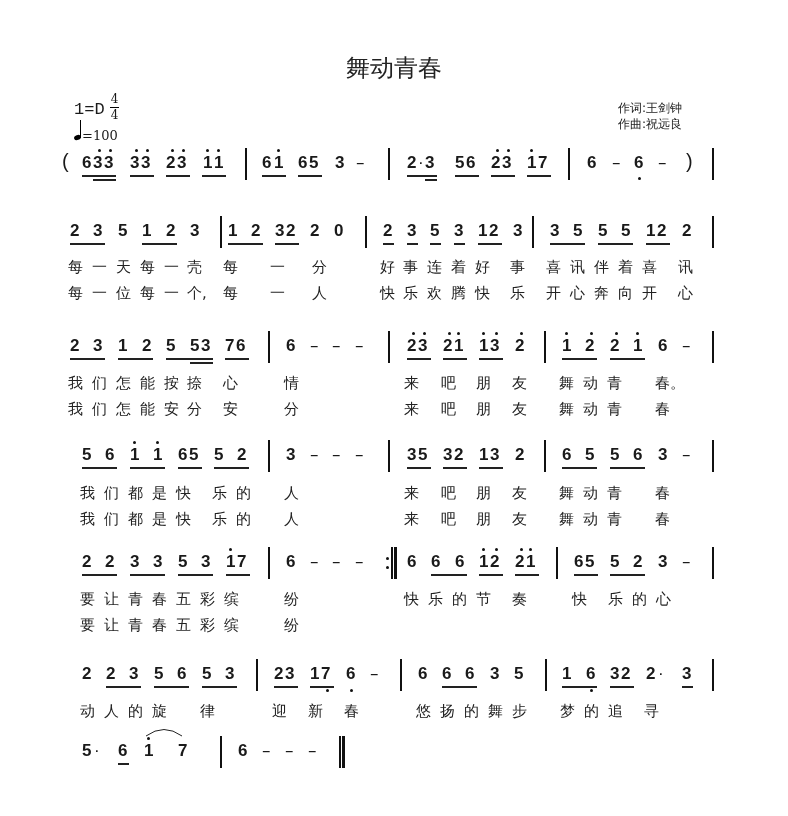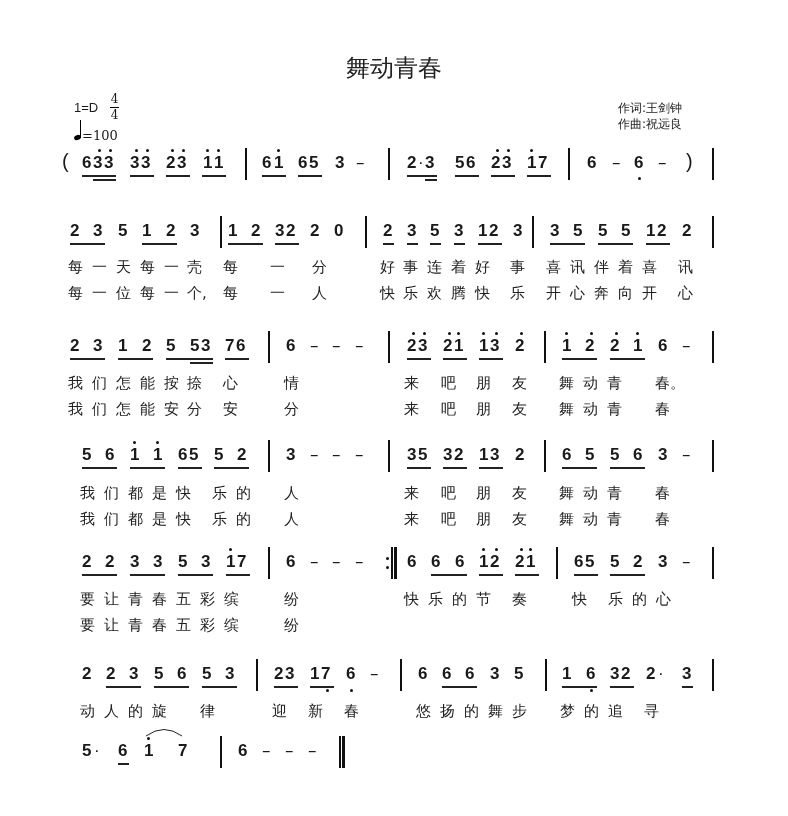--- a/index.html
+++ b/index.html
@@ -1,20 +1,20 @@
 <!DOCTYPE html>
 <html><head>
 <meta charset="utf-8">
 <style>
   html, body { margin:0; padding:0; background:#fff; }
   body { width:788px; height:816px; position:relative; overflow:hidden;
          font-family:"DejaVu Sans", sans-serif; color:#1a1a1a; }
   .abs { position:absolute; }
   .title { left:0; width:788px; top:52px; text-align:center; font-size:24px; font-family:"DejaVu Sans", sans-serif; color:#222; }
-  .key { left:74px; top:100px; font-size:13px; font-family:Liberation Sans, sans-serif; }
+  .key { left:74px; top:100px; font-size:17px; font-family:Liberation Mono, monospace; }
   .ts { left:110px; top:93px; font-size:12px; font-family:"DejaVu Serif", serif; text-align:center; line-height:13px; }
   .ts .bar { border-top:1px solid #000; width:9px; margin:1px auto; }
   .tempo { left:74px; top:128px; font-size:13px; font-family:"DejaVu Serif", serif; }
   .credits { left:618px; top:100px; font-size:12px; line-height:16px; }
   .staff { position:absolute; left:0; width:788px; height:30px; }
   .n { position:absolute; font-family:"Liberation Sans", sans-serif; font-weight:bold; font-size:17px; top:0; line-height:22px; }
   .bl { position:absolute; width:1.5px; background:#111; }
   .ul { position:absolute; height:1.5px; background:#222; }
   .dot { position:absolute; width:3px; height:3px; border-radius:50%; background:#111; }
   .ly { position:absolute; font-size:15px; letter-spacing:0; color:#222; }

